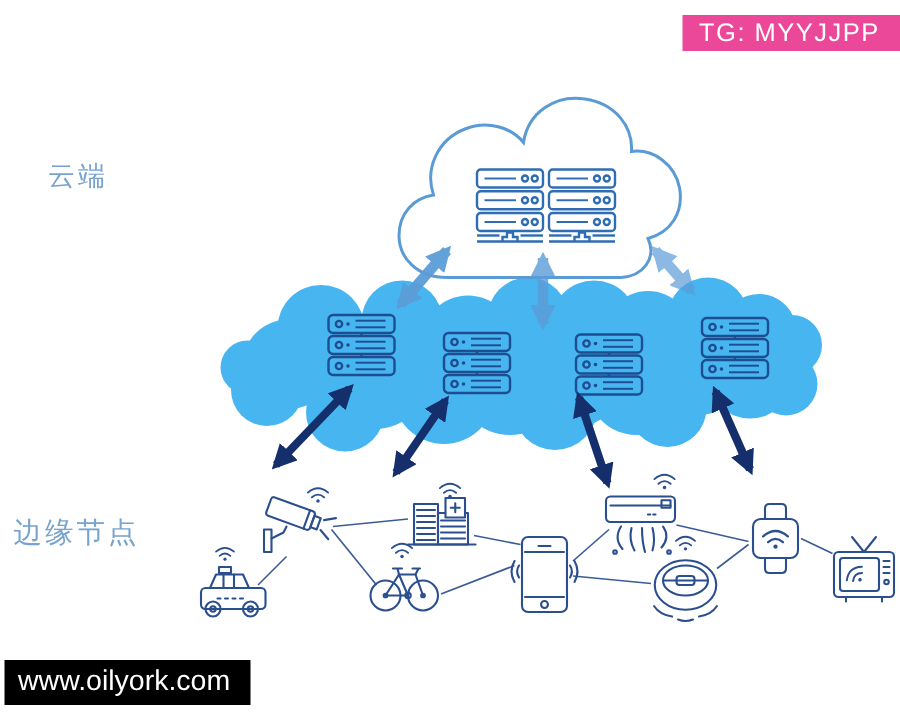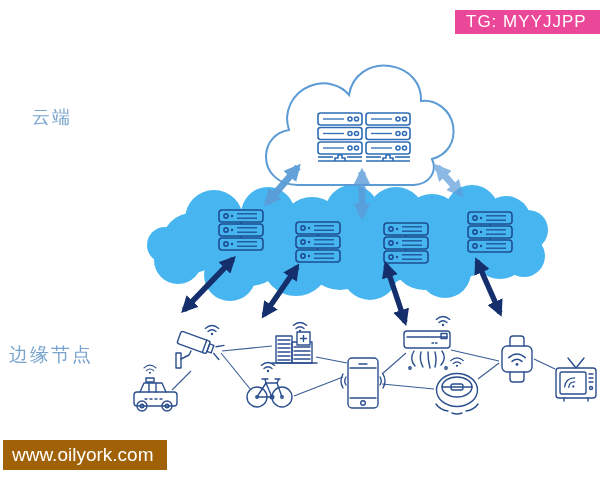--- a/index.html
+++ b/index.html
@@ -6,21 +6,21 @@
   .stage{position:relative;width:600px;height:480px;background:#ffffff;overflow:hidden;
          font-family:"Liberation Sans", sans-serif;}
   .layer-label{position:absolute;color:#77a3ce;letter-spacing:2px;white-space:nowrap;}
   #lbl-cloud{left:32px;top:105px;font-size:18px;}
   #lbl-edge-nodes{left:8px;top:218px;font-size:19px;}
   #lbl-edge-devices{left:9px;top:342px;font-size:19px;}
   .badge{position:absolute;left:455px;top:10px;width:151px;height:24px;line-height:24px;
          background:#ec4899;color:#ffffff;font-size:17px;padding-left:11px;box-sizing:border-box;
          letter-spacing:1px;}
   .watermark{position:absolute;left:3px;top:440px;width:164px;height:30px;line-height:30px;
-         background:#a16207;color:#ffffff;font-size:19px;padding-left:9px;box-sizing:border-box;}
+         background:#000000;color:#ffffff;font-size:19px;padding-left:9px;box-sizing:border-box;}
   svg{position:absolute;left:0;top:0;}
   .dev{stroke:#2b4f8e;fill:none;stroke-width:1.4;stroke-linecap:round;stroke-linejoin:round;}
   .mesh{stroke:#3a5c96;stroke-width:1.1;}
   .srv-edge{stroke:#1d4e91;fill:none;stroke-width:1.6;}
   .srv-cloud{stroke:#2e6db4;fill:none;stroke-width:1.6;}
 </style>
 </head>
 <body>
 
 <div class="stage">

